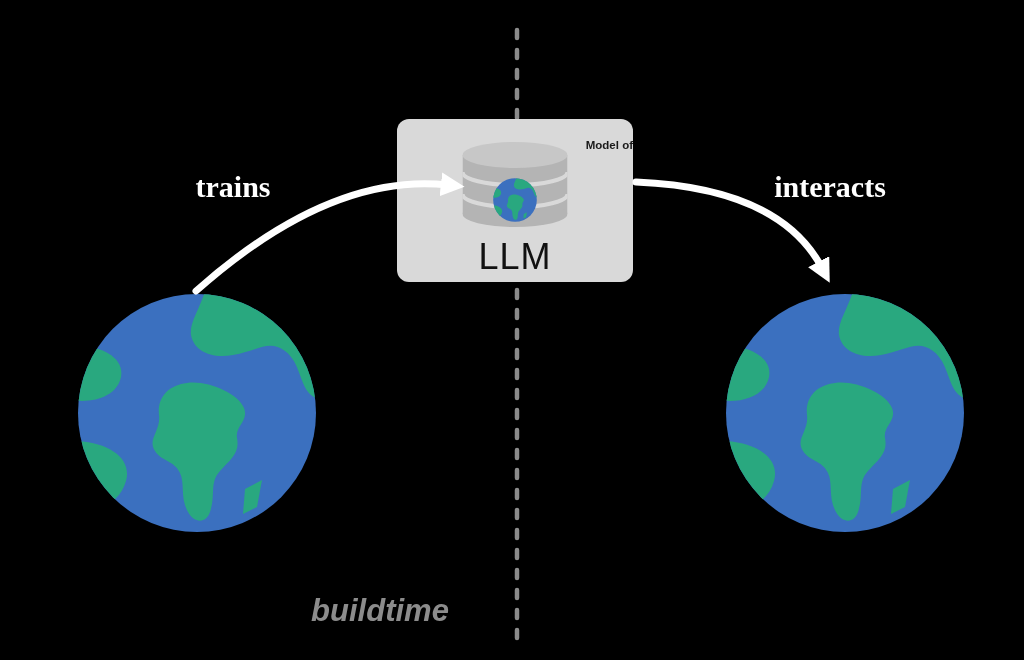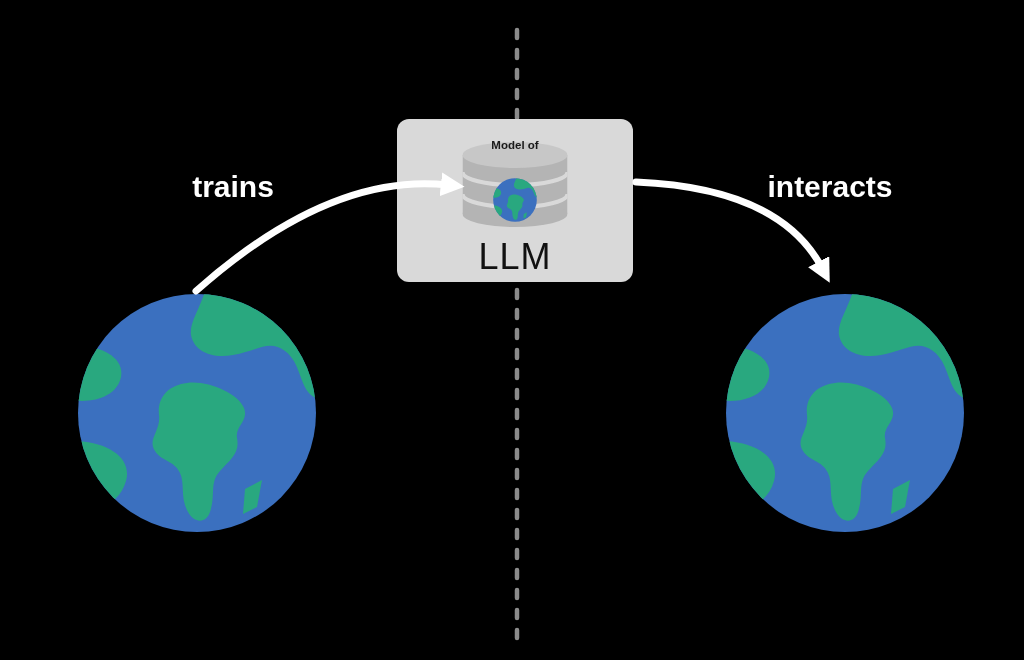--- a/index.html
+++ b/index.html
@@ -22,36 +22,36 @@
   .overlay-svg{position:absolute;left:0;top:0;width:1024px;height:660px;pointer-events:none;}
   .divider-layer{z-index:1;}
   .arrow-layer{z-index:4;}
 
   .llm-box{
     position:absolute;left:397px;top:119px;width:236px;height:163px;
     background:var(--box-bg);border-radius:12px;z-index:2;
   }
   .cylinder{position:absolute;left:50%;top:23px;transform:translateX(-50%);}
   .db-label{
-    position:absolute;left:0;top:20px;width:100%;text-align:center;
+    position:absolute;left:0;top:20px;width:100%;text-align:right;
     font-size:11.5px;line-height:13px;font-weight:600;color:#1a1a1a;z-index:3;
   }
   .mini-globe{position:absolute;left:50%;top:59px;transform:translateX(-50%);width:44px;height:44px;z-index:3;}
   .llm-title{
     position:absolute;left:0;bottom:4px;width:100%;text-align:center;
     font-size:36px;font-weight:400;color:var(--box-text);letter-spacing:1px;
   }
 
   .globe{position:absolute;width:240px;height:240px;z-index:2;}
   .globe-left{left:77px;top:293px;}
   .globe-right{left:725px;top:293px;}
 
   .arrow-label{
     position:absolute;color:var(--arrow);font-weight:700;font-size:30px;
-    width:170px;text-align:center;z-index:5;
+    width:170px;text-align:center;z-index:5;font-family:Liberation Serif, serif;
   }
   .label-trains{left:148px;top:170px;}
   .label-interacts{left:745px;top:170px;text-align:center;}
 
   .phase-label{
     position:absolute;color:var(--phase);font-weight:700;font-style:italic;
     font-size:31px;width:180px;text-align:center;z-index:5;
   }
   .label-buildtime{left:290px;top:593px;}
   .label-runtime{left:545px;top:593px;}
@@ -111,14 +111,15 @@
     <div class="llm-title">LLM</div>
   </div>
 
   <svg class="overlay-svg arrow-layer">
     <path d="M196,291 Q330,172 448,185" fill="none" stroke="#ffffff" stroke-width="7" stroke-linecap="round" marker-end="url(#arrowhead)"></path>
     <path d="M636,182 Q780,188 822,268" fill="none" stroke="#ffffff" stroke-width="7" stroke-linecap="round" marker-end="url(#arrowhead)"></path>
   </svg>
 
   <div class="arrow-label label-trains">trains</div>
   <div class="arrow-label label-interacts">interacts</div>
+  <div class="phase-label label-buildtime">buildtime</div>
 
 </div>
 
 </body></html>

